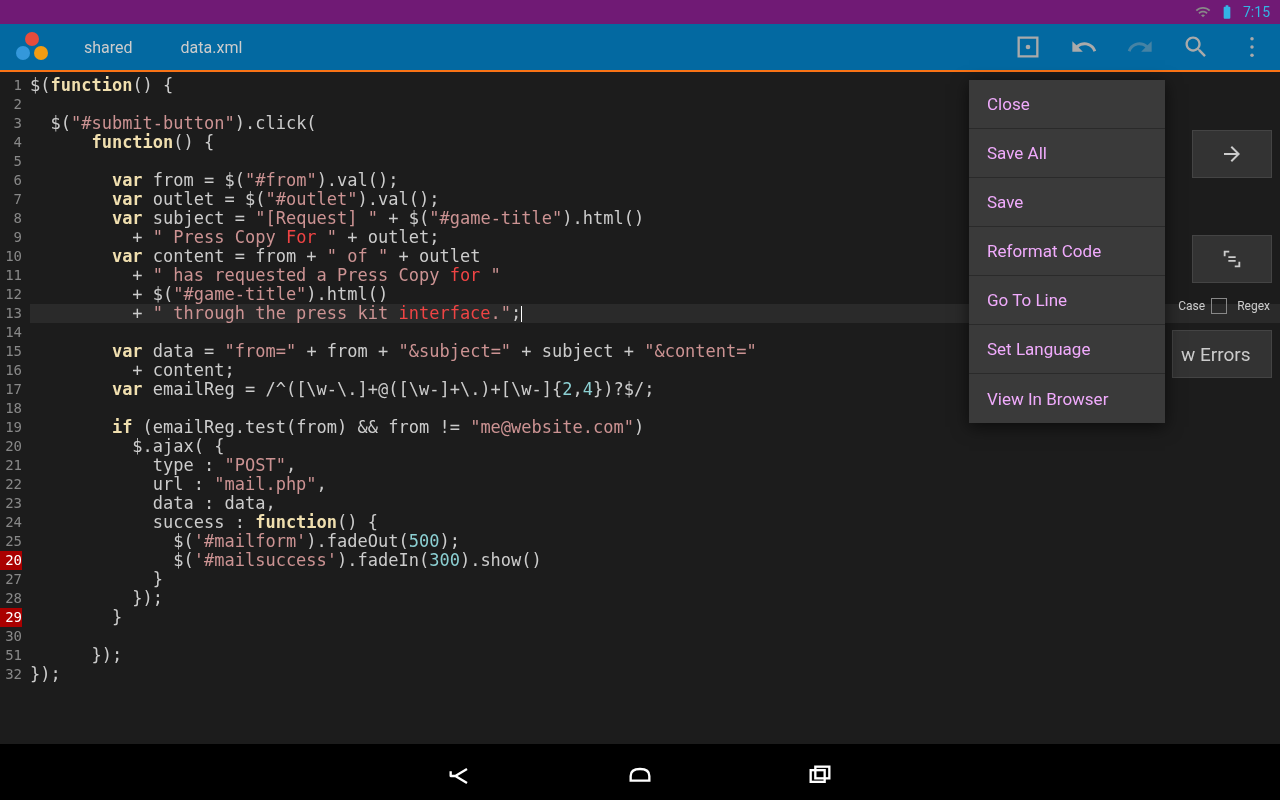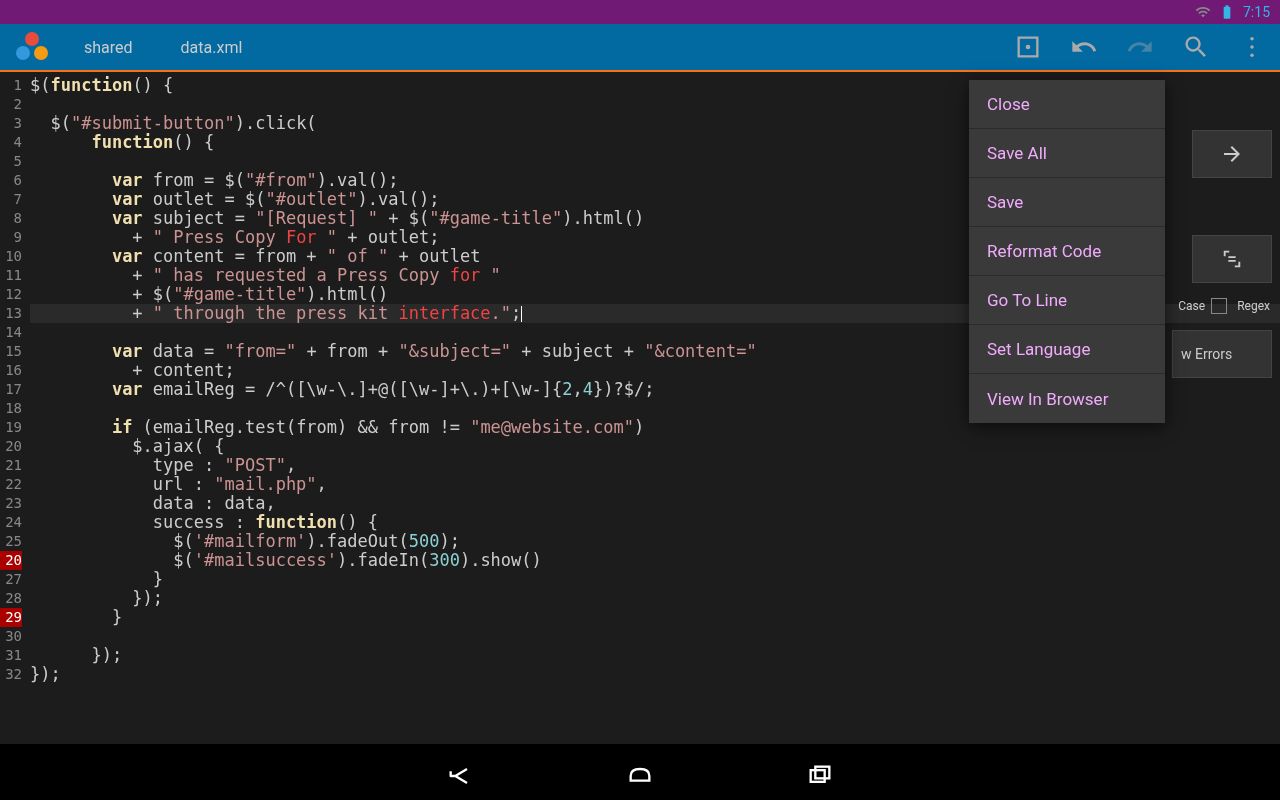--- a/index.html
+++ b/index.html
@@ -26,21 +26,21 @@
 .s{color:#cc9393}
 .k{color:#f0dfaf;font-weight:bold}
 .n{color:#8cd0d3}
 .p{color:#ccc}
 .c{color:#ef4444}
 .cursor{display:inline-block;width:1px;height:16px;background:#fff;vertical-align:middle}
 .menu{position:absolute;top:80px;right:115px;width:196px;background:#3a3a3a;box-shadow:0 4px 16px rgba(0,0,0,.6);z-index:10}
 .menu-item{height:49px;padding:0 18px;display:flex;align-items:center;color:#f0abfc;font-size:17px;cursor:pointer;border-bottom:1px solid #2a2a2a}
 .menu-item:last-child{border-bottom:none}
 .side-panel{position:absolute;top:80px;right:0;width:115px;height:300px;z-index:5}
-.side-btn{position:absolute;background:#333;border:1px solid #444;height:48px;display:flex;align-items:center;justify-content:center;color:#ccc;font-size:14px}
+.side-btn{position:absolute;background:#333;border:1px solid #444;height:48px;display:flex;align-items:center;justify-content:center;color:#ccc;font-size:19px}
 .nav-bar{position:absolute;bottom:0;left:0;right:0;height:48px;background:#000;display:flex;align-items:center;justify-content:center;gap:140px}
 .nav-btn{width:40px;height:40px;display:flex;align-items:center;justify-content:center;cursor:pointer}
 .nav-btn svg{width:28px;height:28px;fill:none;stroke:#fff;stroke-width:2}
 </style>
 </head>
 <body>
 
 <div class="status-bar">
   <svg viewBox="0 0 24 24">
       <path d="M1 9l2 2c4.97-4.97 13.03-4.97 18 0l2-2C16.93 2.93 7.08 2.93 1 9zm8 8l3 3 3-3c-1.65-1.66-4.34-1.66-6 0zm-4-4l2 2c2.76-2.76 7.24-2.76 10 0l2-2C15.14 9.14 8.87 9.14 5 13z"></path>
@@ -125,21 +125,21 @@
       <div class="ln">21</div>
       <div class="ln">22</div>
       <div class="ln">23</div>
       <div class="ln">24</div>
       <div class="ln">25</div>
       <div class="ln err">20</div>
       <div class="ln">27</div>
       <div class="ln">28</div>
       <div class="ln err">29</div>
       <div class="ln">30</div>
-      <div class="ln">31</div>
+      <div class="ln">51</div>
       <div class="ln">32</div>
     </div>
   <div class="code" id="code"><div class="line"><span class="p">$(</span><span class="k">function</span><span class="p">() {</span></div><div class="line">&nbsp;</div><div class="line"><span class="p">  $(</span><span class="s">"#submit-button"</span><span class="p">).click(</span></div><div class="line"><span class="p">      </span><span class="k">function</span><span class="p">() {</span></div><div class="line">&nbsp;</div><div class="line"><span class="p">        </span><span class="k">var</span><span class="p"> from = $(</span><span class="s">"#from"</span><span class="p">).val();</span></div><div class="line"><span class="p">        </span><span class="k">var</span><span class="p"> outlet = $(</span><span class="s">"#outlet"</span><span class="p">).val();</span></div><div class="line"><span class="p">        </span><span class="k">var</span><span class="p"> subject = </span><span class="s">"[Request] "</span><span class="p"> + $(</span><span class="s">"#game-title"</span><span class="p">).html()</span></div><div class="line"><span class="p">          + </span><span class="s">" Press Copy </span><span class="c">For</span><span class="s"> "</span><span class="p"> + outlet;</span></div><div class="line"><span class="p">        </span><span class="k">var</span><span class="p"> content = from + </span><span class="s">" of "</span><span class="p"> + outlet</span></div><div class="line"><span class="p">          + </span><span class="s">" has requested a Press Copy </span><span class="c">for</span><span class="s"> "</span></div><div class="line"><span class="p">          + $(</span><span class="s">"#game-title"</span><span class="p">).html()</span></div><div class="line hl"><span class="p">          + </span><span class="s">" through the press kit </span><span class="c">interface</span><span class="s">."</span><span class="p">;</span><span class="cursor"></span></div><div class="line">&nbsp;</div><div class="line"><span class="p">        </span><span class="k">var</span><span class="p"> data = </span><span class="s">"from="</span><span class="p"> + from + </span><span class="s">"&amp;subject="</span><span class="p"> + subject + </span><span class="s">"&amp;content="</span></div><div class="line"><span class="p">          + content;</span></div><div class="line"><span class="p">        </span><span class="k">var</span><span class="p"> emailReg = /^([\w-\.]+@([\w-]+\.)+[\w-]{</span><span class="n">2</span><span class="p">,</span><span class="n">4</span><span class="p">})?$/;</span></div><div class="line">&nbsp;</div><div class="line"><span class="p">        </span><span class="k">if</span><span class="p"> (emailReg.test(from) &amp;&amp; from != </span><span class="s">"me@website.com"</span><span class="p">)</span></div><div class="line"><span class="p">          $.ajax( {</span></div><div class="line"><span class="p">            type : </span><span class="s">"POST"</span><span class="p">,</span></div><div class="line"><span class="p">            url : </span><span class="s">"mail.php"</span><span class="p">,</span></div><div class="line"><span class="p">            data : data,</span></div><div class="line"><span class="p">            success : </span><span class="k">function</span><span class="p">() {</span></div><div class="line"><span class="p">              $(</span><span class="s">'#mailform'</span><span class="p">).fadeOut(</span><span class="n">500</span><span class="p">);</span></div><div class="line"><span class="p">              $(</span><span class="s">'#mailsuccess'</span><span class="p">).fadeIn(</span><span class="n">300</span><span class="p">).show(</span><span class="c"></span><span class="p">)</span></div><div class="line"><span class="p">            }</span></div><div class="line"><span class="p">          });</span></div><div class="line"><span class="p">        }</span></div><div class="line">&nbsp;</div><div class="line"><span class="p">      });</span></div><div class="line"><span class="p">});</span></div></div>
 </div>
 
 <div class="menu">
   <div class="menu-item">
       <span>Close</span>
     </div>
   <div class="menu-item">

